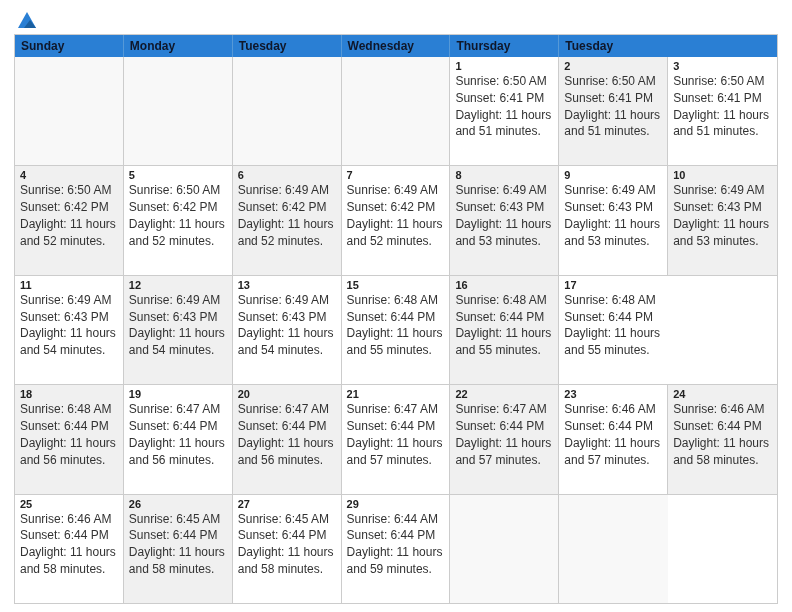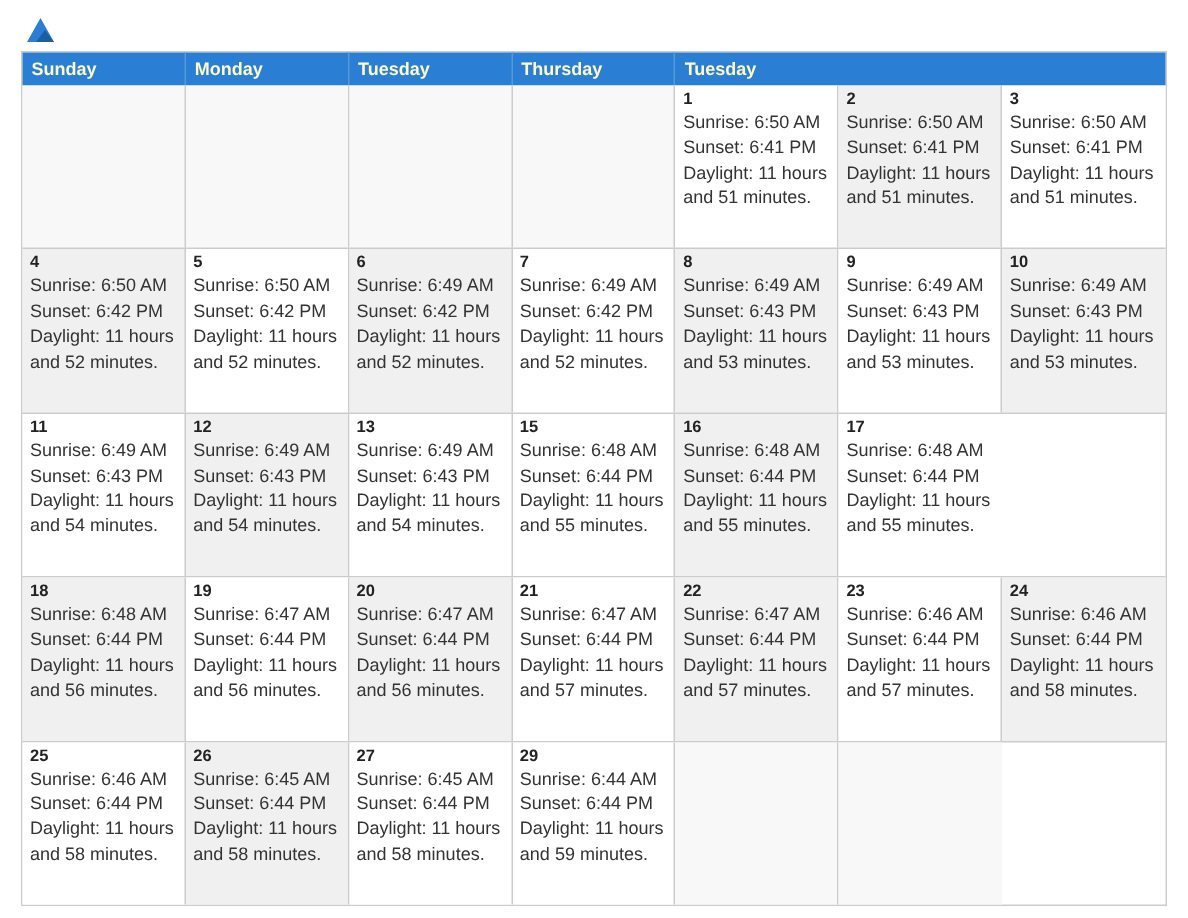--- a/index.html
+++ b/index.html
@@ -53,21 +53,21 @@
       display: flex;
       flex-direction: column;
       border: 1px solid #ccc;
     }
     .cal-header {
       display: grid;
       grid-template-columns: repeat(7, 1fr);
       background: #2a7fd4;
     }
     .cal-header-cell {
-      color: #fef9c3;
+      color: #0f172a;
       font-size: 12px;
       font-weight: bold;
       padding: 4px 6px;
       border-right: 1px solid #5599d8;
       text-align: left;
     }
     .cal-header-cell:last-child { border-right: none; }
     .cal-body {
       flex: 1;
       display: flex;
@@ -125,20 +125,21 @@
       <div class="month-title"></div>
       <div class="subtitle"></div>
     </div>
   </div>
 
   <div class="calendar">
     <div class="cal-header">
     <div class="cal-header-cell">Sunday</div>
         <div class="cal-header-cell">Monday</div>
         <div class="cal-header-cell">Tuesday</div>
+        <div class="cal-header-cell">Wednesday</div>
         <div class="cal-header-cell">Thursday</div>
         <div class="cal-header-cell">Tuesday</div>
       </div>
     <div class="cal-body">
     <div class="cal-row">
           <div class="cal-cell empty"></div>
           <div class="cal-cell empty"></div>
           <div class="cal-cell empty"></div>
           <div class="cal-cell empty"></div>
           <div class="cal-cell">

